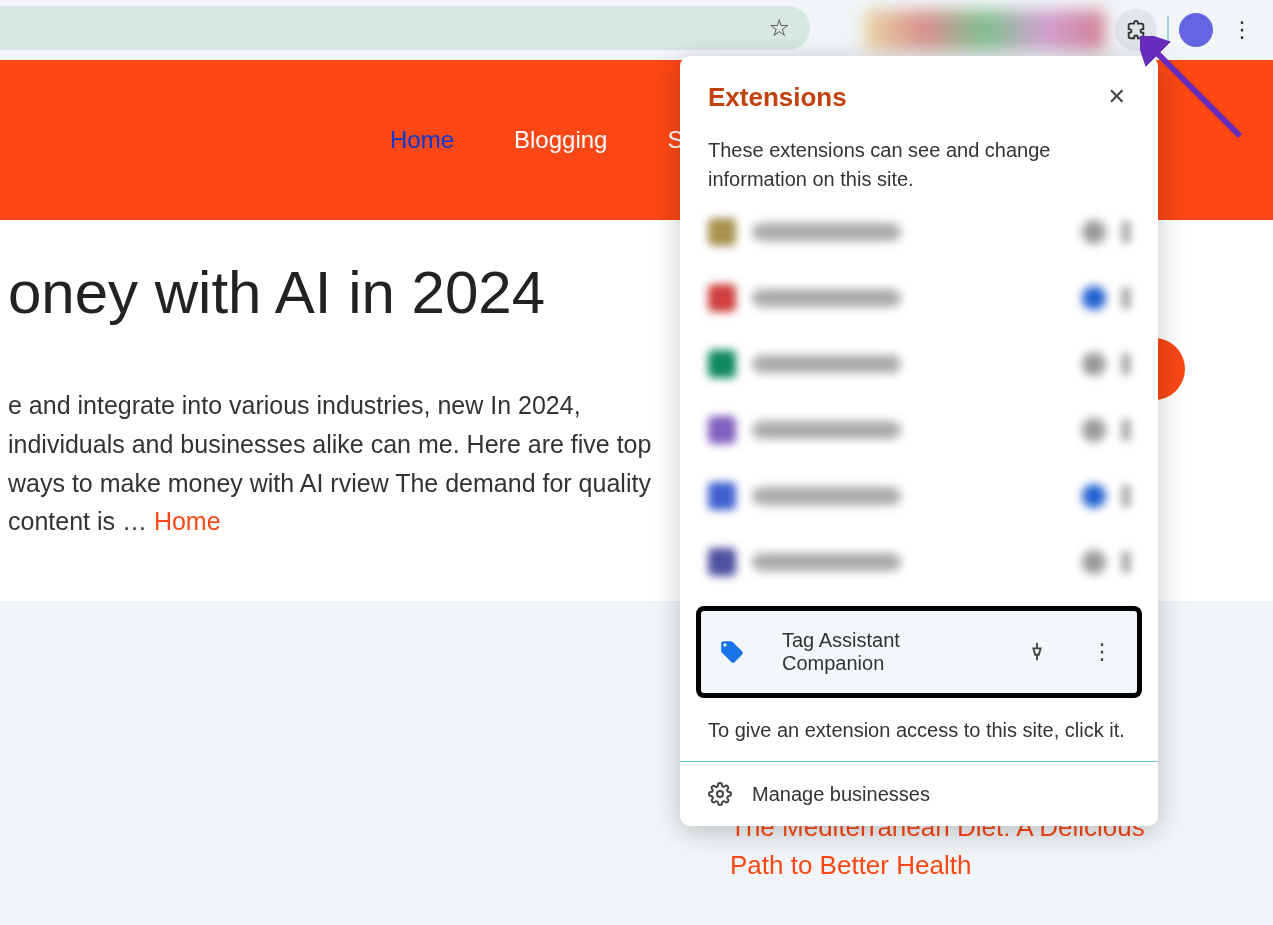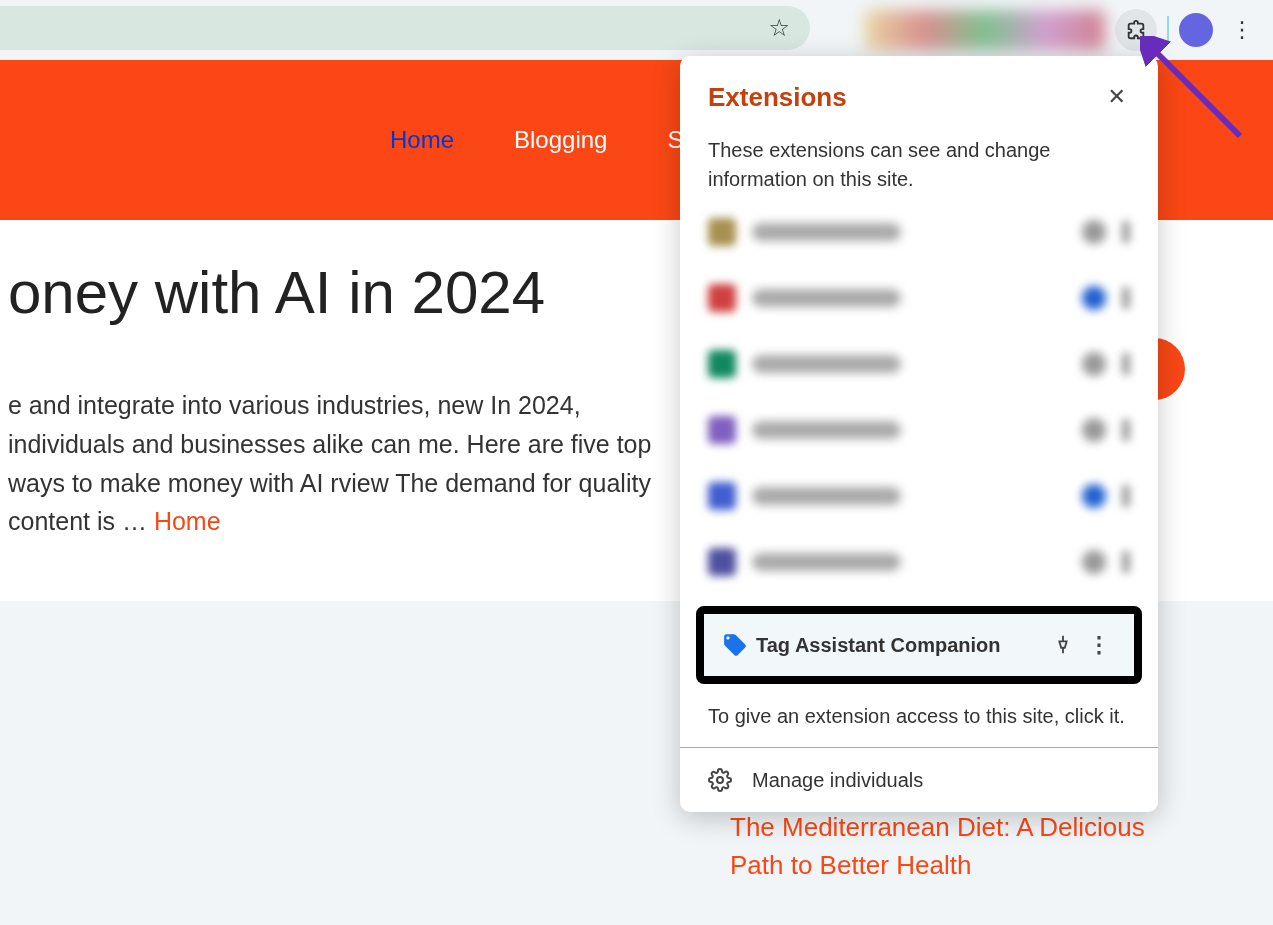--- a/index.html
+++ b/index.html
@@ -261,29 +261,28 @@
     
     .blur-dots {
       width: 8px;
       height: 22px;
       background: #999;
       filter: blur(4px);
       border-radius: 3px;
     }
     
     .highlighted-ext {
-      border: 8px solid #000000;
+      border: 5px solid #000000;
       border-radius: 8px;
       background: #f2f8fa;
       margin: 6px -12px 18px -12px;
       padding: 18px 18px;
       display: flex;
       align-items: center;
-      gap: 8px;
-      font-weight: bold;
+      gap: 37px;
     }
     
     .tag-icon {
       width: 26px;
       height: 26px;
     }
     
     .ext-name {
       flex: 1;
       font-size: 20px;
@@ -449,21 +448,21 @@
     </div>
 
     <div class="section-desc">To give an extension access to this site, click it.</div>
   </div>
 
   <div class="ext-footer">
     <svg class="gear-icon" viewBox="0 0 24 24" fill="none" stroke="#444" stroke-width="2">
       <circle cx="12" cy="12" r="3"></circle>
       <path d="M19.4 15a1.65 1.65 0 0 0 .33 1.82l.06.06a2 2 0 1 1-2.83 2.83l-.06-.06a1.65 1.65 0 0 0-1.82-.33 1.65 1.65 0 0 0-1 1.51V21a2 2 0 1 1-4 0v-.09a1.65 1.65 0 0 0-1-1.51 1.65 1.65 0 0 0-1.82.33l-.06.06a2 2 0 1 1-2.83-2.83l.06-.06a1.65 1.65 0 0 0 .33-1.82 1.65 1.65 0 0 0-1.51-1H3a2 2 0 1 1 0-4h.09a1.65 1.65 0 0 0 1.51-1 1.65 1.65 0 0 0-.33-1.82l-.06-.06a2 2 0 1 1 2.83-2.83l.06.06a1.65 1.65 0 0 0 1.82.33h0a1.65 1.65 0 0 0 1-1.51V3a2 2 0 1 1 4 0v.09a1.65 1.65 0 0 0 1 1.51h0a1.65 1.65 0 0 0 1.82-.33l.06-.06a2 2 0 1 1 2.83 2.83l-.06.06a1.65 1.65 0 0 0-.33 1.82v0a1.65 1.65 0 0 0 1.51 1H21a2 2 0 1 1 0 4h-.09a1.65 1.65 0 0 0-1.51 1z"></path>
     </svg>
-    <div class="footer-text">Manage individuals</div>
+    <div class="footer-text">Manage businesses</div>
   </div>
 </div>
 
 <svg class="purple-arrow" width="120" height="120" viewBox="0 0 120 120">
   <defs>
     <marker id="arrowhead" markerWidth="10" markerHeight="10" refX="2" refY="3" orient="auto">
       <polygon points="0 0, 6 3, 0 6" fill="#672cbc"></polygon>
     </marker>
   </defs>
   <line x1="100" y1="100" x2="10" y2="10" stroke="#672cbc" stroke-width="6" marker-end="url(#arrowhead)"></line>

